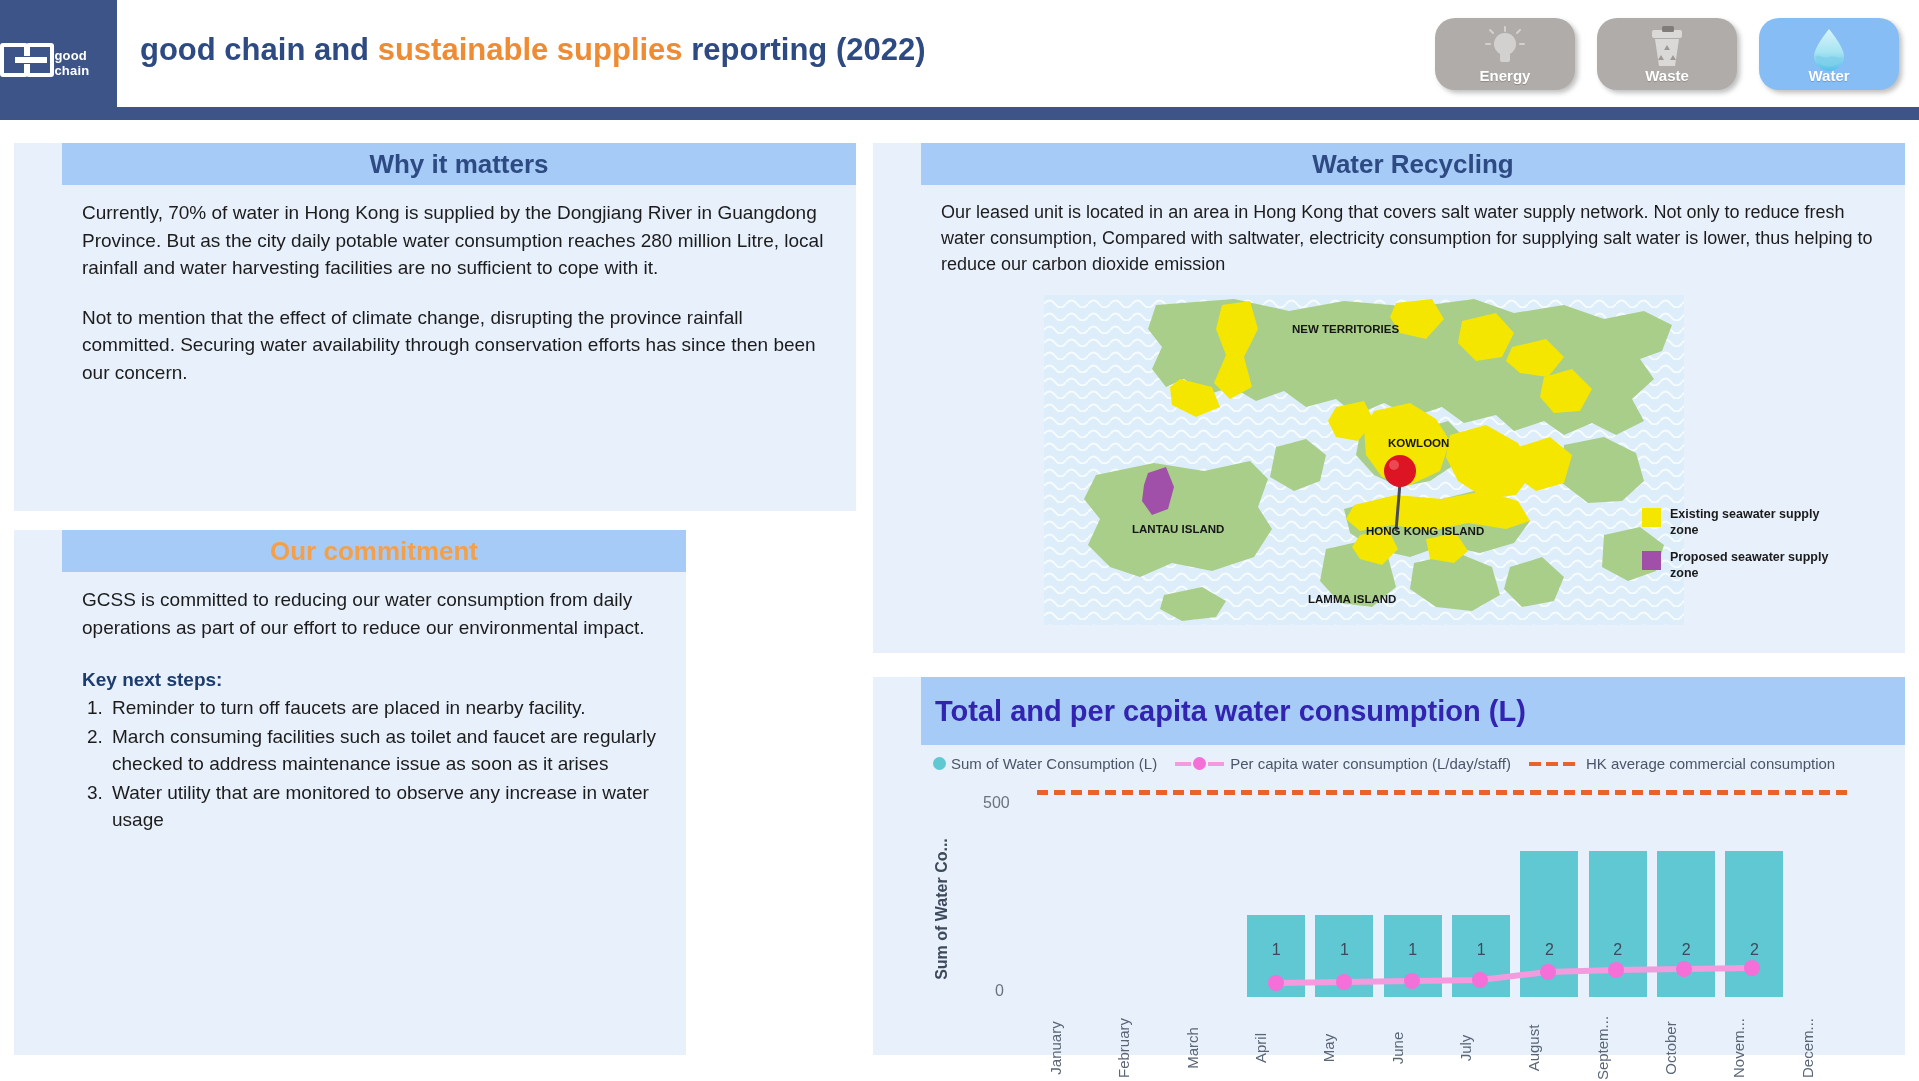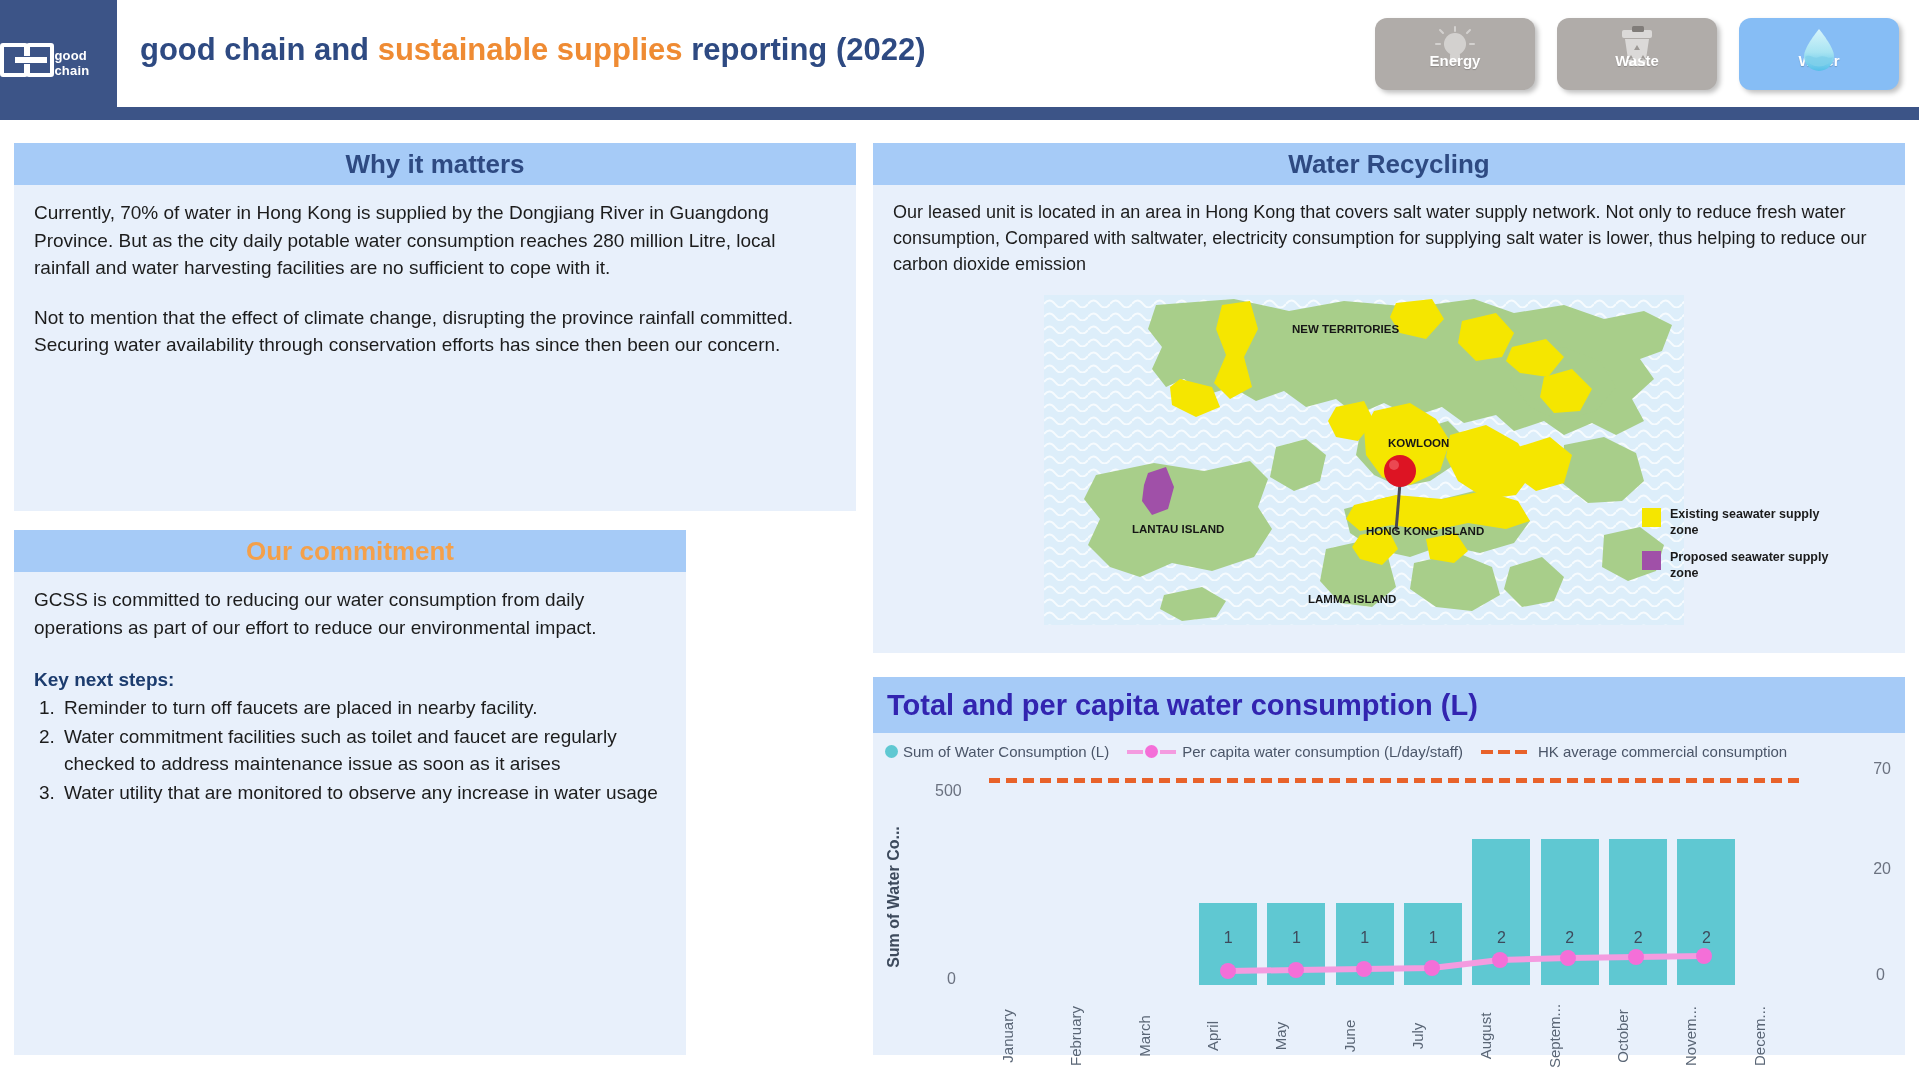--- a/index.html
+++ b/index.html
@@ -40,32 +40,32 @@
     color: #ffffff; font-size: 13px; font-weight: bold; margin-top: 5px; letter-spacing: .2px;
   }
   .header-title {
     position: absolute; left: 140px; top: 32px;
     font-size: 31px; font-weight: bold; color: #2e4a82; white-space: nowrap;
   }
   .header-title .accent { color: #ef8b33; }
 
   .tabs { position: absolute; right: 20px; top: 18px; display: flex; gap: 22px; }
   .tab {
-    position: relative; width: 160px; height: 72px; border-radius: 12px;
+    position: relative; width: 140px; height: 72px; border-radius: 20px;
     display: flex; flex-direction: column; align-items: center; justify-content: flex-end;
-    padding-bottom: 21px;
+    padding-bottom: 6px;
     box-shadow: 3px 3px 5px rgba(0,0,0,0.25);
   }
   .tab.inactive { background: #b0aca9; }
   .tab.active { background: #86bdf5; }
   .tab-label { font-size: 15px; font-weight: bold; color: #ffffff; text-shadow: 0 1px 1px rgba(0,0,0,.2); }
   .tab-icon { position: absolute; top: 8px; left: 0; right: 0; display: flex; justify-content: center; }
 
   
-  .panel { position: absolute; background: #e8f0fb; }
+  .panel { position: absolute; background: #e8f0fb; padding-left: 48px; }
   .panel-head {
     background: #a6cbf7; height: 42px;
     display: flex; align-items: center; justify-content: center;
   }
   .panel-head .ttl { font-size: 26px; font-weight: bold; color: #2e4a82; }
   .panel-head .ttl.orange { color: #f4a04a; }
   .panel-body { padding: 14px 20px 10px 20px; }
   .ptext { font-size: 19px; line-height: 1.45; color: #1c1c1c; }
   .ptext.small { font-size: 18px; }
 
@@ -83,21 +83,21 @@
     position: absolute; left: 1044px; top: 295px; width: 640px; height: 330px;
   }
   .map-svg { display:block; width: 640px; height: 330px; }
   .map-legend { position: absolute; left: 598px; top: 212px; width: 190px; }
   .ml-row { display: flex; align-items: flex-start; margin-bottom: 12px; }
   .ml-sw { width: 19px; height: 19px; flex: 0 0 19px; margin-right: 9px; margin-top: 1px; }
   .ml-txt { font-size: 12.5px; line-height: 1.25; color: #1a1a1a; font-weight: 600; }
 
   
   .chart-title {
-    background: #a6cbf7; height: 56px; display: flex; align-items: center; padding-left: 14px;
+    background: #a6cbf7; height: 68px; display: flex; align-items: center; padding-left: 14px;
   }
   .chart-title span { font-size: 29px; font-weight: bold; color: #3224b0; }
   .chart-legend {
     display: flex; align-items: center; padding: 10px 0 0 12px; flex-wrap: nowrap;
     font-size: 15px; color: #4a5568;
   }
   .lg-item { display: flex; align-items: center; margin-right: 18px; white-space: nowrap; }
   .lg-dot { width: 13px; height: 13px; border-radius: 50%; background: #5fc8d2; margin-right: 5px; }
   .lg-line-pink { display:flex; align-items:center; margin-right: 6px; }
   .lg-line-pink .seg { width: 16px; height: 4px; background: #f49be0; }
@@ -227,21 +227,21 @@
 
   <div class="panel" id="commit-panel">
     <div class="panel-head">
       <div class="ttl orange">Our commitment</div>
     </div>
     <div class="panel-body">
       <p class="ptext">GCSS is committed to reducing our water consumption from daily operations  as part of our effort to reduce our environmental impact.</p>
       <div class="key-label">Key next steps:</div>
       <ol class="steps">
         <li>Reminder to turn off faucets are placed in nearby facility.</li>
-        <li>Water commitment facilities such as toilet and faucet are regularly checked to address maintenance issue as soon as it arises</li>
+        <li>March consuming facilities such as toilet and faucet are regularly checked to address maintenance issue as soon as it arises</li>
         <li>Water utility that are monitored to observe any increase in water usage</li>
       </ol>
     </div>
   </div>
 
   <div class="panel" id="recycle-panel">
     <div class="panel-head">
       <div class="ttl">Water Recycling</div>
     </div>
     <div class="panel-body">

